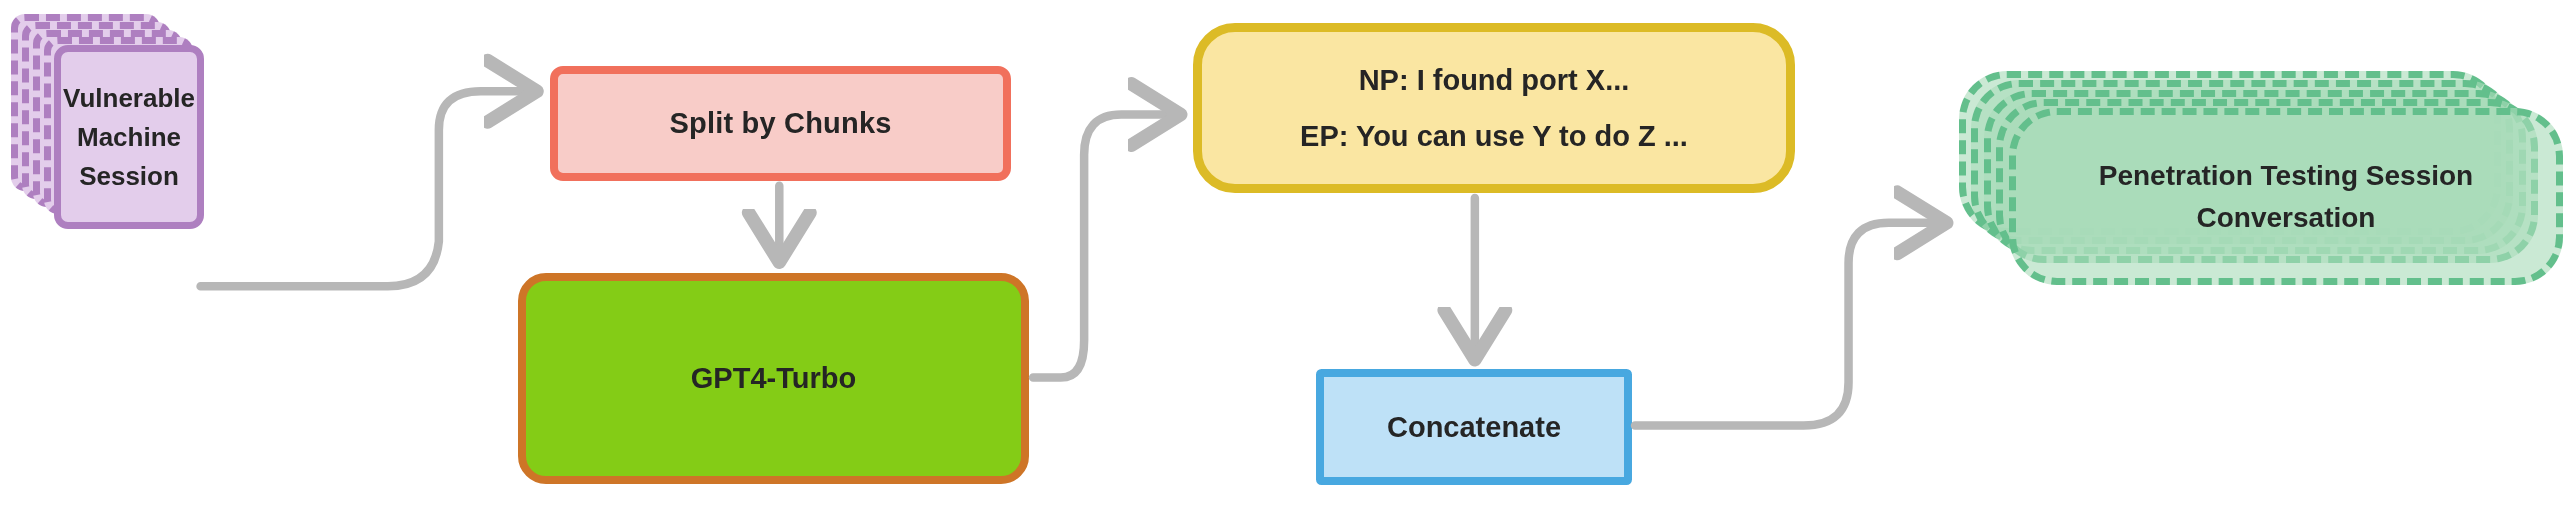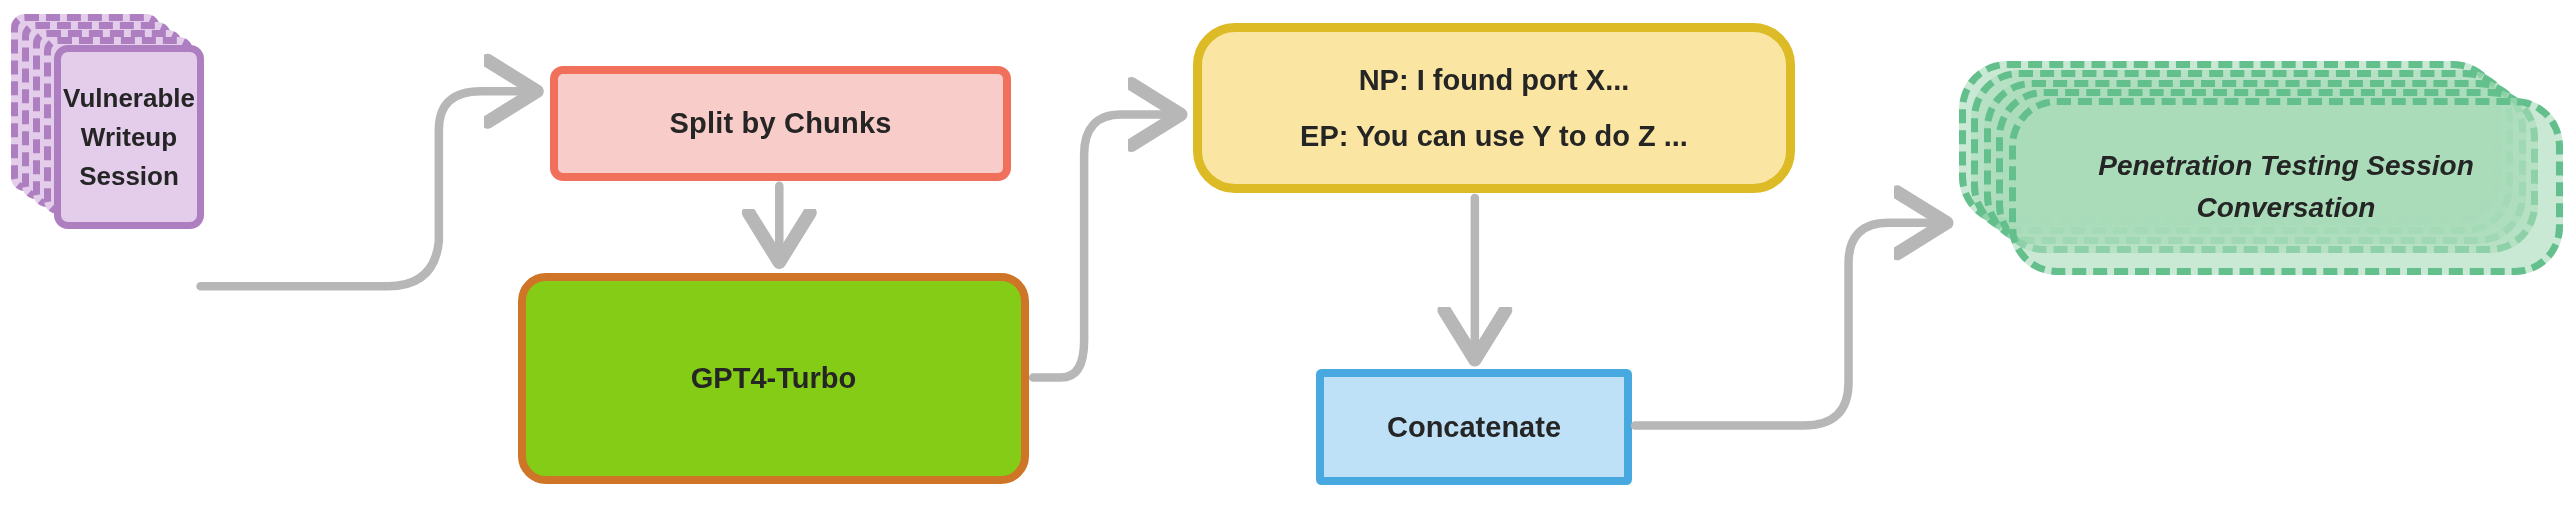--- a/index.html
+++ b/index.html
@@ -58,21 +58,21 @@
   #vuln-writeup-stack .s2{left:11px; top:7.7px;}
   #vuln-writeup-stack .s3{left:22px; top:15.5px;}
   #vuln-writeup-stack .s4{left:33px; top:23px;}
   #vuln-writeup-stack .front{
     left:43px;top:31px;width:150px;height:184px;
     background:#E3CDEB;border:7px solid #AE7FC0;border-radius:14px;
     font-size:26px;padding:0 9.3px;
   }
 
   
-  #pentest-session-stack{left:1959px;top:61px;width:612px;height:232px;font-style:italic;}
+  #pentest-session-stack{left:1959px;top:71px;width:612px;height:232px;}
   #pentest-session-stack .sheet{
     width:542px;height:164px;border-radius:48px;
     background:rgba(169,219,186,0.62);border:7.7px dashed #63BF8C;
   }
   #pentest-session-stack .s1{left:0px;  top:0px;}
   #pentest-session-stack .s2{left:12.4px; top:9.3px;}
   #pentest-session-stack .s3{left:25px; top:18.6px;}
   #pentest-session-stack .s4{left:37px; top:28px;}
   #pentest-session-stack .front{
     left:50px;top:37px;width:554px;height:177px;
@@ -90,21 +90,21 @@
 <div id="stage">
 
   <div class="stack" id="vuln-writeup-stack">
     <div class="sheet s1"></div>
     <div class="sheet s2"></div>
     <div class="sheet s3"></div>
     <div class="sheet s4"></div>
     <div class="front">
       <span>
         <span class="l">Vulnerable</span><br>
-        <span class="l">Writeup</span><br>
+        <span class="l">Machine</span><br>
         <span class="l">Session</span>
       </span>
     </div>
   </div>
 
   <div class="node" id="split-by-chunks">
     <span>Split by Chunks</span>
   </div>
 
   <div class="node" id="gpt4-turbo">

